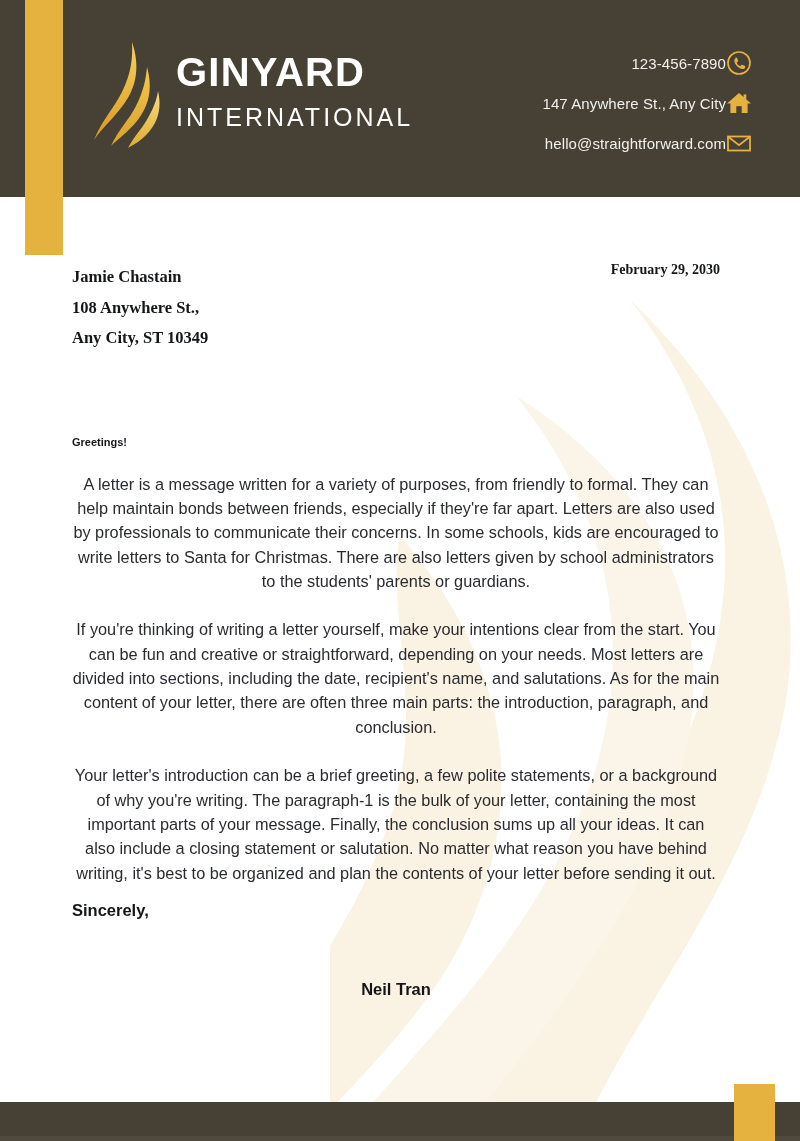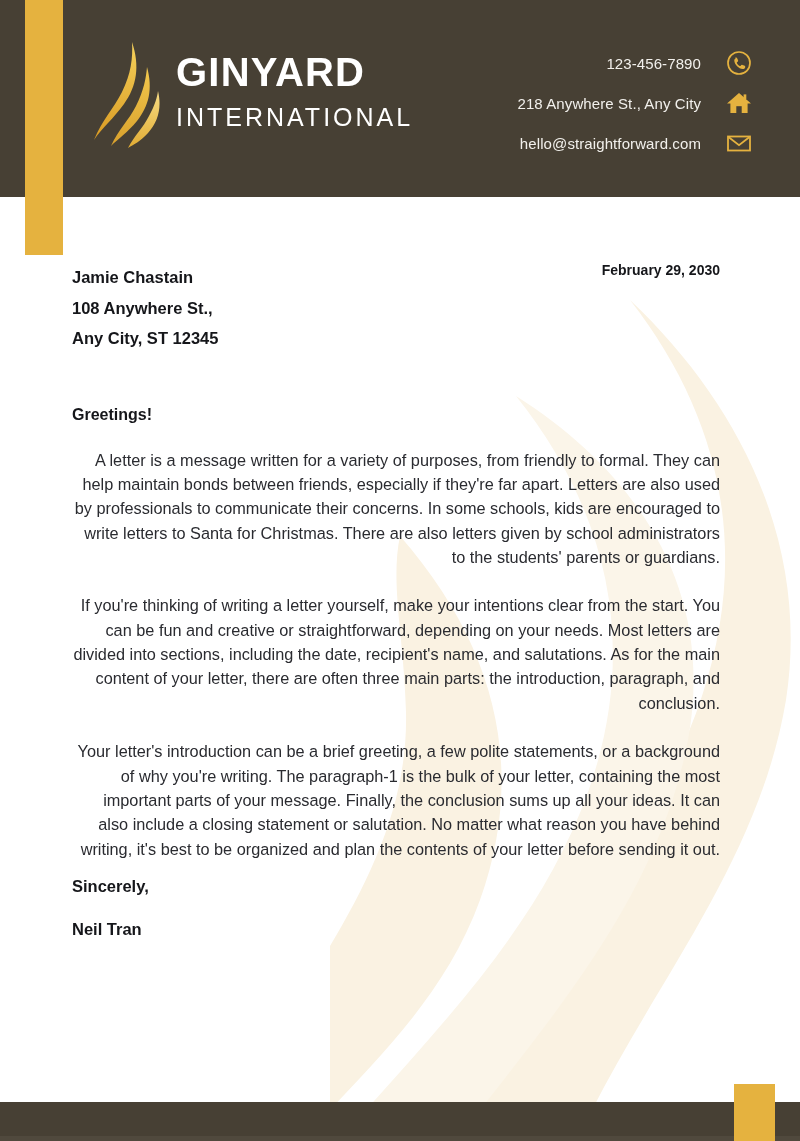--- a/index.html
+++ b/index.html
@@ -88,21 +88,21 @@
     z-index: 4;
     display: flex;
     flex-direction: column;
     gap: 14px;
     align-items: flex-end;
   }
   .contact-row {
     display: flex;
     align-items: center;
     justify-content: flex-end;
-    gap: 25px;
+    gap: 0;
   }
   .contact-text {
     color: #f2f0ec;
     font-size: 15px;
     letter-spacing: 0.1px;
     white-space: nowrap;
   }
   .contact-icon {
     width: 26px;
     height: 26px;
@@ -114,60 +114,62 @@
   .letter {
     position: absolute;
     left: 72px;
     top: 0;
     width: 648px;
     z-index: 1;
   }
   .addr-row {
     position: relative;
     margin-top: 262px;
+    font-family: Liberation Serif, serif;
   }
   .addr-block {
     font-size: 16.5px;
     font-weight: 700;
     color: #15161a;
     line-height: 1.85;
   }
   .addr-line { display: block; }
   .date {
     position: absolute;
     right: 0;
     top: 0;
     font-size: 14px;
     font-weight: 700;
     color: #15161a;
     white-space: nowrap;
   }
   .greeting {
-    margin-top: 52px;
-    font-size: 16px;
+    margin-top: 82px;
+    font-size: 11px;
     font-weight: 700;
     color: #15161a;
   }
   .para {
     margin-top: 24px;
     font-size: 16.3px;
     line-height: 1.495;
     color: #2a2b30;
-    text-align: right;
+    text-align: center;
   }
   .signoff {
     font-size: 16.5px;
     font-weight: 700;
     color: #15161a;
   }
   .signer {
-    margin-top: 24px;
+    margin-top: 60px;
     font-size: 16.5px;
     font-weight: 700;
     color: #15161a;
+    text-align: center;
   }
 
   
   .footer-accent {
     position: absolute;
     left: 734px;
     top: 1084px;
     width: 41px;
     height: 57px;
     background: #E5B23F;
@@ -236,21 +238,21 @@
 
     <div class="contact-row">
       <span class="contact-text">123-456-7890</span>
       <svg class="contact-icon" viewBox="0 0 26 26" aria-hidden="true">
         <circle cx="13" cy="13" r="11" fill="none" stroke="#E5B23F" stroke-width="1.7"></circle>
         <path d="M9.2 7.6 c1.1 -0.5 1.7 0.1 2.1 1 l0.7 1.6 c0.3 0.7 0.1 1.1 -0.4 1.5 l-0.6 0.5 c-0.2 0.2 -0.2 0.4 -0.1 0.7 0.5 1.3 1.6 2.5 2.9 3.1 0.3 0.1 0.5 0.1 0.7 -0.1 l0.5 -0.6 c0.4 -0.5 0.8 -0.7 1.5 -0.4 l1.6 0.7 c0.9 0.4 1.5 1 1 2.1 -0.4 0.9 -1.4 1.5 -2.4 1.4 -4 -0.4 -8 -4.4 -8.4 -8.4 -0.1 -1 0.5 -2 1.4 -2.4 Z" fill="#E5B23F"></path>
       </svg>
     </div>
 
     <div class="contact-row">
-      <span class="contact-text">218 Anywhere St., Any City</span>
+      <span class="contact-text">147 Anywhere St., Any City</span>
       <svg class="contact-icon" viewBox="0 0 26 26" aria-hidden="true">
         <path d="M13 3 L25 13.5 L21.6 13.5 L21.6 23 L4.4 23 L4.4 13.5 L1 13.5 Z" fill="#E5B23F"></path>
         <rect x="10.3" y="16.2" width="5.4" height="6.8" fill="#474034"></rect>
         <rect x="17.6" y="4.4" width="2.7" height="4.6" fill="#E5B23F"></rect>
       </svg>
     </div>
 
     <div class="contact-row">
       <span class="contact-text">hello@straightforward.com</span>
       <svg class="contact-icon" viewBox="0 0 26 26" aria-hidden="true">
@@ -260,21 +262,21 @@
     </div>
 
   </div>
 
   <div class="letter">
 
     <div class="addr-row">
       <div class="addr-block">
         <span class="addr-line">Jamie Chastain</span>
         <span class="addr-line">108 Anywhere St.,</span>
-        <span class="addr-line">Any City, ST 12345</span>
+        <span class="addr-line">Any City, ST 10349</span>
       </div>
       <div class="date">February 29, 2030</div>
     </div>
 
     <div class="greeting">Greetings!</div>
 
     <p class="para">A letter is a message written for a variety of purposes, from friendly to formal. They can help maintain bonds between friends, especially if they're far apart. Letters are also used by professionals to communicate their concerns. In some schools, kids are encouraged to write letters to Santa for Christmas. There are also letters given by school administrators to the students' parents or guardians.</p>
     <p class="para">If you're thinking of writing a letter yourself, make your intentions clear from the start. You can be fun and creative or straightforward, depending on your needs. Most letters are divided into sections, including the date, recipient's name, and salutations. As for the main content of your letter, there are often three main parts: the introduction, paragraph, and conclusion.</p>
     <p class="para">Your letter's introduction can be a brief greeting, a few polite statements, or a background of why you're writing. The paragraph-1 is the bulk of your letter, containing the most important parts of your message. Finally, the conclusion sums up all your ideas. It can also include a closing statement or salutation. No matter what reason you have behind writing, it's best to be organized and plan the contents of your letter before sending it out.</p>
 

